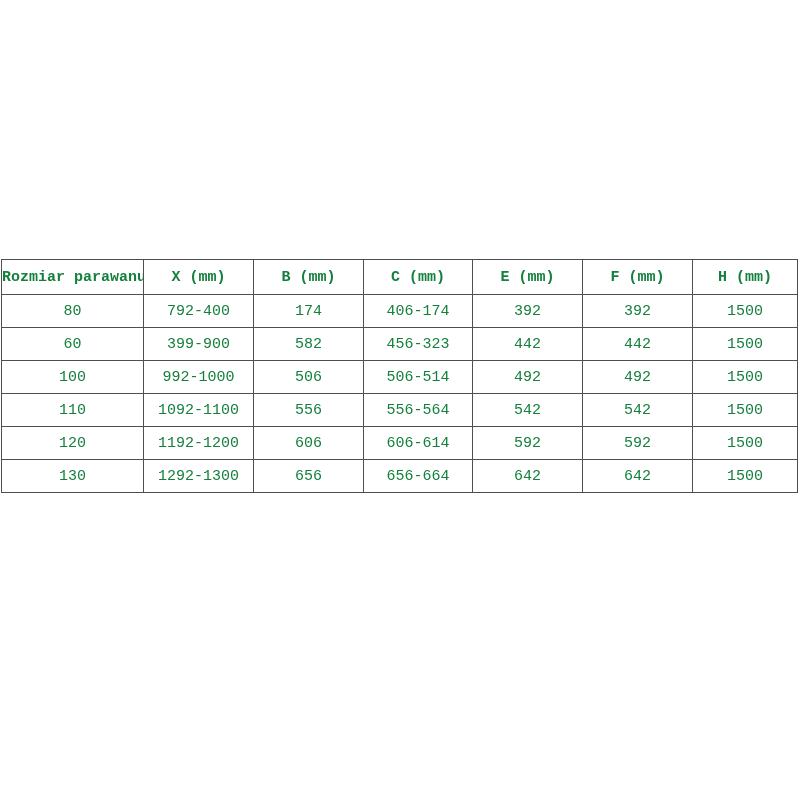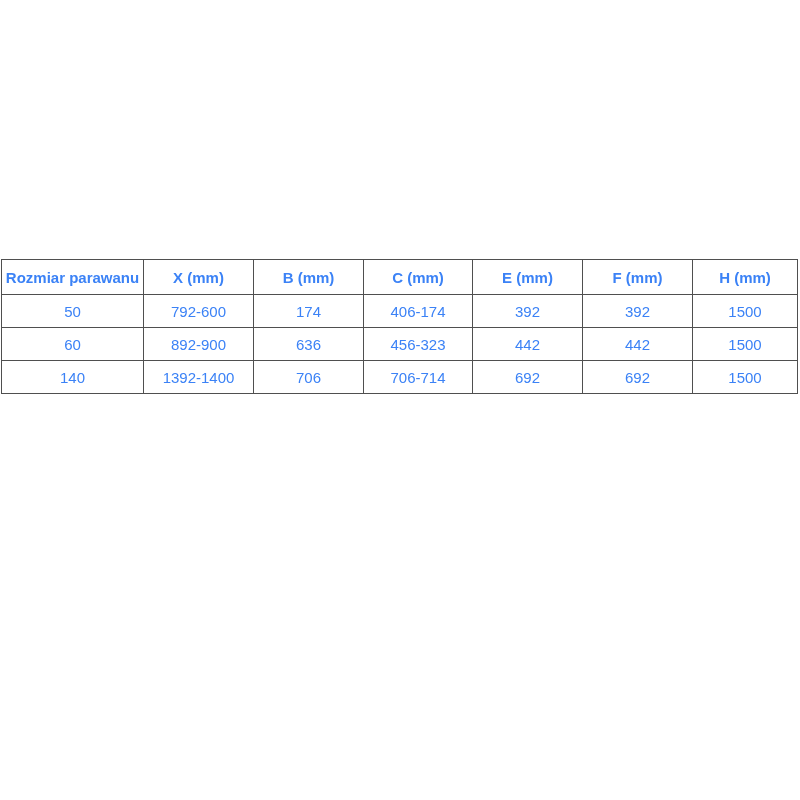--- a/index.html
+++ b/index.html
@@ -23,25 +23,26 @@
   table.size-table {
     border-collapse: collapse;
     table-layout: fixed;
     width: 796px;
   }
   table.size-table th,
   table.size-table td {
     border: 1px solid #4f4f4f;
     text-align: center;
     vertical-align: middle;
-    color: #3b82f6;
+    color: #15803d;
     font-size: 15px;
     padding: 0;
     overflow: hidden;
     white-space: nowrap;
+    font-family: Liberation Mono, monospace;
   }
   table.size-table th {
     height: 34px;
     font-weight: bold;
   }
   table.size-table td {
     height: 32px;
     font-weight: normal;
   }
 </style>
@@ -65,41 +66,68 @@
           <th>X (mm)</th>
           <th>B (mm)</th>
           <th>C (mm)</th>
           <th>E (mm)</th>
           <th>F (mm)</th>
           <th>H (mm)</th>
         </tr>
     </thead>
     <tbody>
         <tr>
-          <td>50</td>
-          <td>792-600</td>
+          <td>80</td>
+          <td>792-400</td>
           <td>174</td>
           <td>406-174</td>
           <td>392</td>
           <td>392</td>
           <td>1500</td>
         </tr>
         <tr>
           <td>60</td>
-          <td>892-900</td>
-          <td>636</td>
+          <td>399-900</td>
+          <td>582</td>
           <td>456-323</td>
           <td>442</td>
           <td>442</td>
           <td>1500</td>
         </tr>
         <tr>
-          <td>140</td>
-          <td>1392-1400</td>
-          <td>706</td>
-          <td>706-714</td>
-          <td>692</td>
-          <td>692</td>
+          <td>100</td>
+          <td>992-1000</td>
+          <td>506</td>
+          <td>506-514</td>
+          <td>492</td>
+          <td>492</td>
+          <td>1500</td>
+        </tr>
+        <tr>
+          <td>110</td>
+          <td>1092-1100</td>
+          <td>556</td>
+          <td>556-564</td>
+          <td>542</td>
+          <td>542</td>
+          <td>1500</td>
+        </tr>
+        <tr>
+          <td>120</td>
+          <td>1192-1200</td>
+          <td>606</td>
+          <td>606-614</td>
+          <td>592</td>
+          <td>592</td>
+          <td>1500</td>
+        </tr>
+        <tr>
+          <td>130</td>
+          <td>1292-1300</td>
+          <td>656</td>
+          <td>656-664</td>
+          <td>642</td>
+          <td>642</td>
           <td>1500</td>
         </tr>
       </tbody>
   </table>
 </div>
 
 </body></html>

